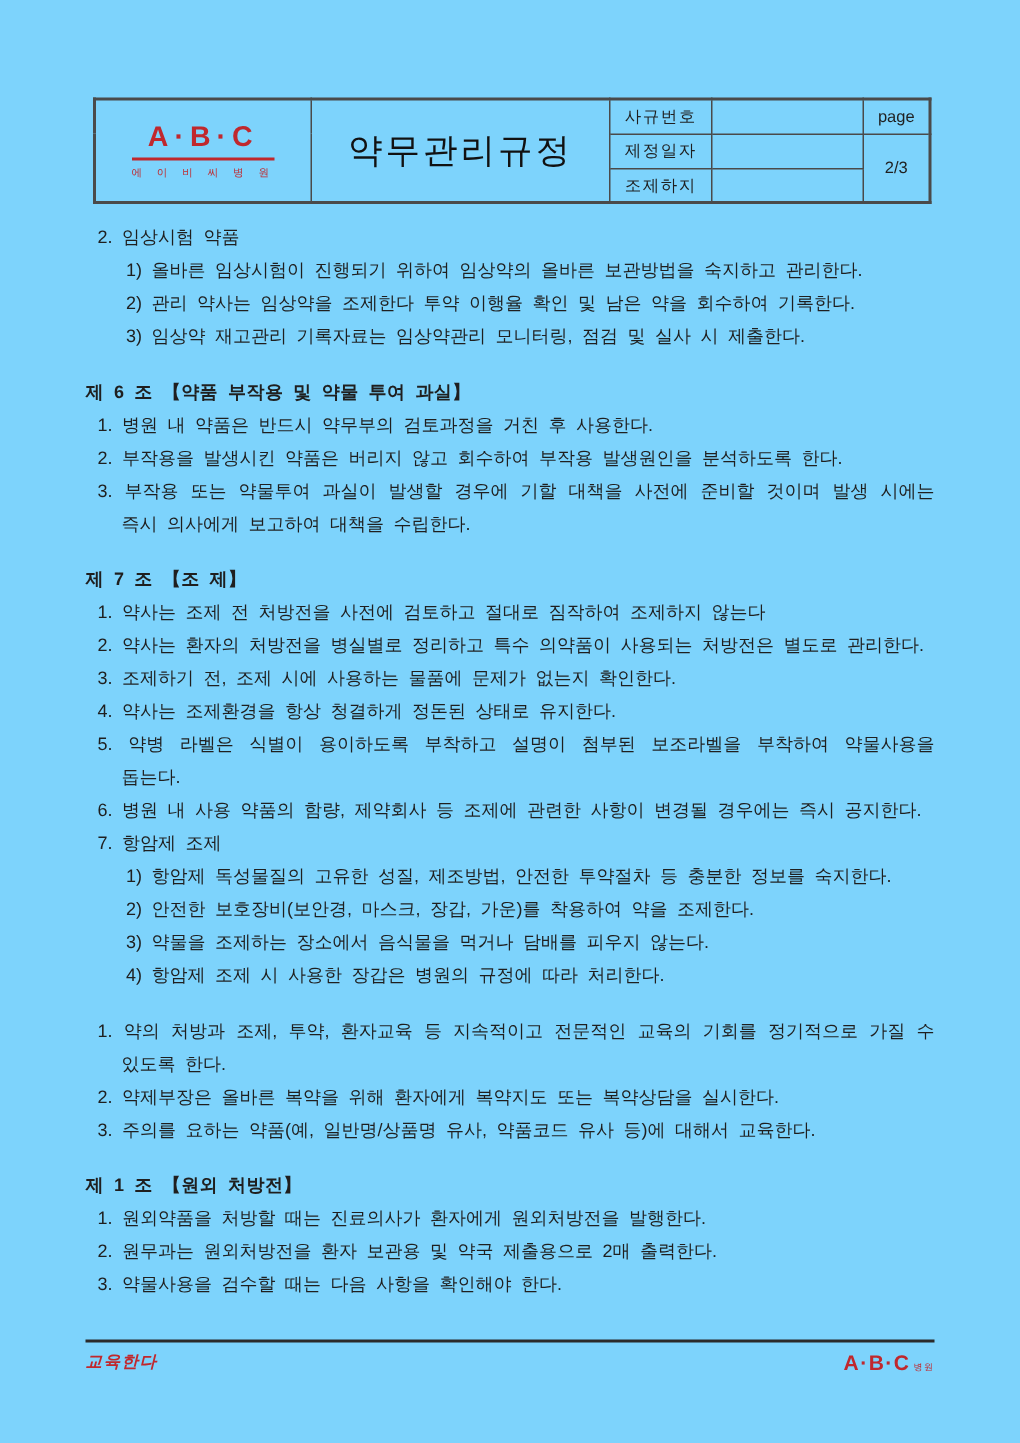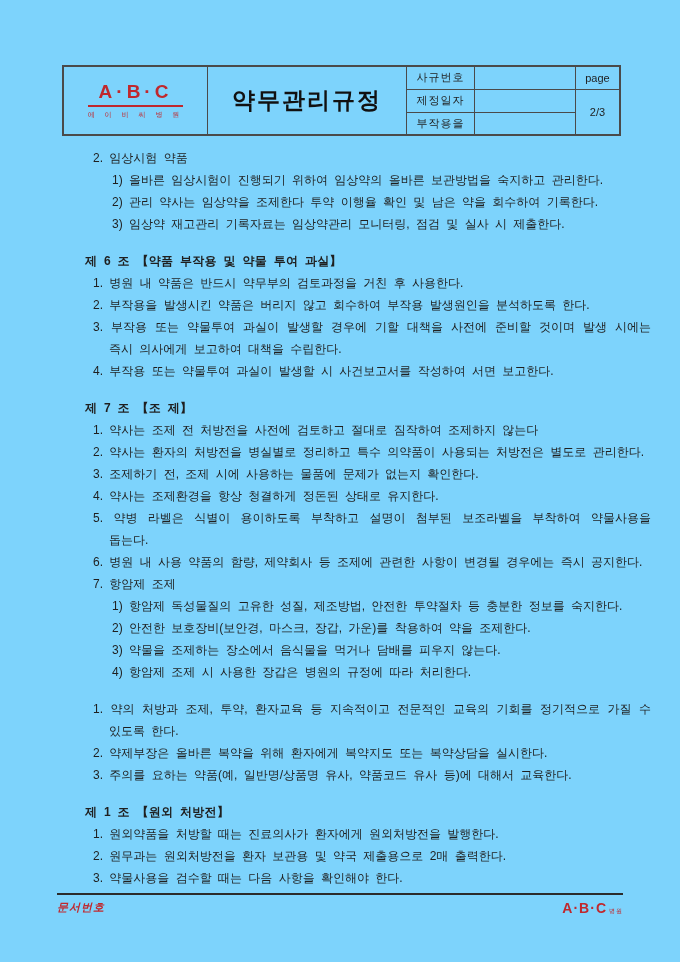--- a/index.html
+++ b/index.html
@@ -30,29 +30,29 @@
   .logo { display:inline-block; }
   .logo-text {
     display:block; color:#c0282d; font-weight:bold; font-size:19px;
     letter-spacing:4px; border-bottom:2px solid #c0282d; padding:0 6px 2px 6px;
   }
   .logo-sub {
     display:block; color:#c0282d; font-size:7px; letter-spacing:4px;
     margin-top:3px; white-space:nowrap;
   }
   .doc-title {
-    font-size:23px; font-weight:bold; color:#111; letter-spacing:2px; white-space:nowrap;
+    font-size:23px; font-weight:normal; color:#111; letter-spacing:2px; white-space:nowrap;
   }
   .page-word { font-size:11px; }
   .page-num  { font-size:11px; }
 
   
   .doc-body {
     position:absolute; left:57px; top:147px; width:566px;
-    font-size:12px; line-height:22px; color:#1f1f1f; word-spacing:3px;margin-left:28px;
+    font-size:12px; line-height:22px; color:#1f1f1f; word-spacing:3px;
   }
   .doc-body p { margin:0; text-align:justify; word-break:keep-all; }
   .heading { font-weight:bold; font-size:12px; letter-spacing:0.3px; text-align:left !important; }
   .article { margin-top:15px; }
   .lvl1 { padding-left:24px; text-indent:-16px; }
   .lvl2 { padding-left:44px; text-indent:-17px; }
   .num { display:inline; }
 
   
   .footer {
@@ -86,39 +86,38 @@
       <td class="label-cell">사규번호</td>
       <td class="blank-cell"></td>
       <td class="page-cell page-word">page</td>
     </tr>
     <tr>
       <td class="label-cell">제정일자</td>
       <td class="blank-cell"></td>
       <td class="page-cell page-num" rowspan="2">2/3</td>
     </tr>
     <tr>
-      <td class="label-cell">부작용을</td>
+      <td class="label-cell">조제하지</td>
       <td class="blank-cell"></td>
     </tr>
   </tbody>
     </table>
 
   <div class="doc-body">
 
     <p class="lvl1"><span class="num">2.</span> <span>임상시험 약품</span></p>
     <p class="lvl2"><span class="num">1)</span> <span>올바른 임상시험이 진행되기 위하여 임상약의 올바른 보관방법을 숙지하고 관리한다.</span></p>
     <p class="lvl2"><span class="num">2)</span> <span>관리 약사는 임상약을 조제한다 투약 이행율 확인 및 남은 약을 회수하여 기록한다.</span></p>
     <p class="lvl2"><span class="num">3)</span> <span>임상약 재고관리 기록자료는 임상약관리 모니터링, 점검 및 실사 시 제출한다.</span></p>
 
     <div class="article">
       <p class="heading">제 6 조 【약품 부작용 및 약물 투여 과실】</p>
       <p class="lvl1"><span class="num">1.</span> <span>병원 내 약품은 반드시 약무부의 검토과정을 거친 후 사용한다.</span></p>
       <p class="lvl1"><span class="num">2.</span> <span>부작용을 발생시킨 약품은 버리지 않고 회수하여 부작용 발생원인을 분석하도록 한다.</span></p>
       <p class="lvl1"><span class="num">3.</span> <span>부작용 또는 약물투여 과실이 발생할 경우에 기할 대책을 사전에 준비할 것이며 발생 시에는 즉시 의사에게 보고하여 대책을 수립한다.</span></p>
-      <p class="lvl1"><span class="num">4.</span> <span>부작용 또는 약물투여 과실이 발생할 시 사건보고서를 작성하여 서면 보고한다.</span></p>
     </div>
 
     <div class="article">
       <p class="heading">제 7 조 【조 제】</p>
       <p class="lvl1"><span class="num">1.</span> <span>약사는 조제 전 처방전을 사전에 검토하고 절대로 짐작하여 조제하지 않는다</span></p>
       <p class="lvl1"><span class="num">2.</span> <span>약사는 환자의 처방전을 병실별로 정리하고 특수 의약품이 사용되는 처방전은 별도로 관리한다.</span></p>
       <p class="lvl1"><span class="num">3.</span> <span>조제하기 전, 조제 시에 사용하는 물품에 문제가 없는지 확인한다.</span></p>
       <p class="lvl1"><span class="num">4.</span> <span>약사는 조제환경을 항상 청결하게 정돈된 상태로 유지한다.</span></p>
       <p class="lvl1"><span class="num">5.</span> <span>약병 라벨은 식별이 용이하도록 부착하고 설명이 첨부된 보조라벨을 부착하여 약물사용을 돕는다.</span></p>
       <p class="lvl1"><span class="num">6.</span> <span>병원 내 사용 약품의 함량, 제약회사 등 조제에 관련한 사항이 변경될 경우에는 즉시 공지한다.</span></p>
@@ -138,17 +137,17 @@
     <div class="article">
       <p class="heading">제 1 조 【원외 처방전】</p>
       <p class="lvl1"><span class="num">1.</span> <span>원외약품을 처방할 때는 진료의사가 환자에게 원외처방전을 발행한다.</span></p>
       <p class="lvl1"><span class="num">2.</span> <span>원무과는 원외처방전을 환자 보관용 및 약국 제출용으로 2매 출력한다.</span></p>
       <p class="lvl1"><span class="num">3.</span> <span>약물사용을 검수할 때는 다음 사항을 확인해야 한다.</span></p>
     </div>
 
   </div>
 
   <div class="footer">
-    <span class="doc-no">문서번호</span>
+    <span class="doc-no">교육한다</span>
     <span class="footer-logo"><span>A·B·C</span><span class="footer-logo-suffix">병원</span></span>
   </div>
 
 </div>
 
 </body></html>

